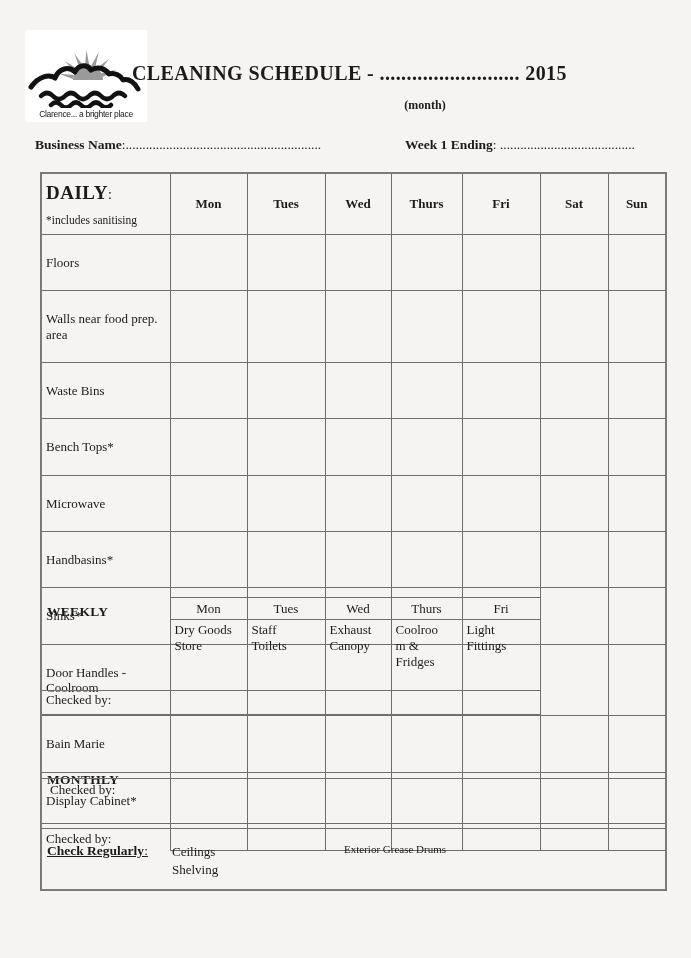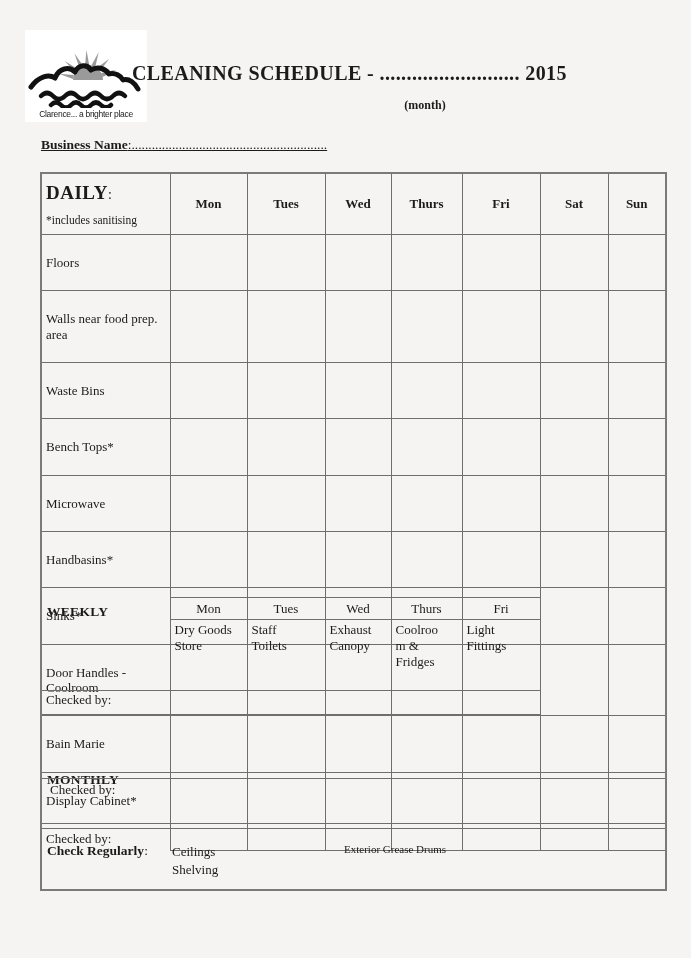--- a/index.html
+++ b/index.html
@@ -26,21 +26,21 @@
   .doc-title{
     position:absolute;left:132px;top:62px;
     font-size:20px;font-weight:bold;letter-spacing:0.4px;white-space:nowrap;
   }
   .doc-title-sub{
     position:absolute;left:360px;top:88px;width:130px;
     font-size:12px;font-weight:bold;text-align:center;margin-top:10px;
   }
   .fill-line{position:absolute;top:137px;font-size:13.5px;white-space:nowrap;}
   .fill-line b{font-weight:bold;}
-  .biz{left:41px;text-decoration:underline;}
+  .biz{left:35px;}
   .wk1{left:405px;}
 
   
   .outer-box{
     position:absolute;left:40px;top:172px;width:627px;height:719px;
     border:2px solid #7a7a7a;box-sizing:border-box;
   }
 
   table{border-collapse:collapse;table-layout:fixed;}
   td,th{border:1px solid #6e6e6e;padding:1px 4px;font-weight:normal;
@@ -78,21 +78,21 @@
     border-top:1px solid #6e6e6e;border-bottom:1px solid #6e6e6e;
     box-sizing:border-box;display:flex;
   }
   .grease-cell1{width:205px;border-right:1px solid #6e6e6e;box-sizing:border-box;
                 padding:3px 5px;font-size:13px;}
   .grease-cell2{flex:1;padding:3px 8px;font-size:13px;}
 
   .check-reg{
     position:absolute;left:0;top:650px;width:623px;height:65px;
   }
-  .check-reg-label{position:absolute;left:5px;top:19px;font-size:13.5px;font-weight:bold;}
+  .check-reg-label{position:absolute;left:5px;top:19px;font-size:13.5px;font-weight:bold;text-decoration:underline;}
   .check-reg-label .colon{font-weight:normal;}
   .check-reg-col1{position:absolute;left:130px;top:19px;font-size:13px;white-space:pre-line;line-height:1.35;}
   .check-reg-col2{position:absolute;left:302px;top:19px;font-size:11px;}
 </style>
 </head>
 <body>
 
 <div class="page">
 
   <div class="logo-box">
@@ -115,20 +115,21 @@
       <path d="M16,66 q6,-6 12,0 q6,6 12,0 q6,-6 12,0 q6,6 12,0 q6,-6 12,0 q6,6 12,0 q6,-6 12,0" fill="none" stroke="#111" stroke-width="4.5" stroke-linecap="round"></path>
       <path d="M26,75 q5,-5 10,0 q5,5 10,0 q5,-5 10,0 q5,5 10,0 q5,-5 10,0 q5,5 10,0" fill="none" stroke="#111" stroke-width="4.5" stroke-linecap="round"></path>
     </svg>
     <div class="logo-caption">Clarence... a brighter place</div>
   </div>
 
   <div class="doc-title">CLEANING SCHEDULE - .......................... 2015</div>
   <div class="doc-title-sub">(month)</div>
 
   <div class="fill-line biz"><b>Business Name</b><span>:..........................................................</span></div>
+  <div class="fill-line wk1"><b>Week 1 Ending</b><span>: ........................................</span></div>
 
   <div class="outer-box">
 
     <table class="daily-table">
       <colgroup>
         <col style="width:128px">
           <col style="width:77px">
           <col style="width:78px">
         <col style="width:66px">
           <col style="width:71px">

